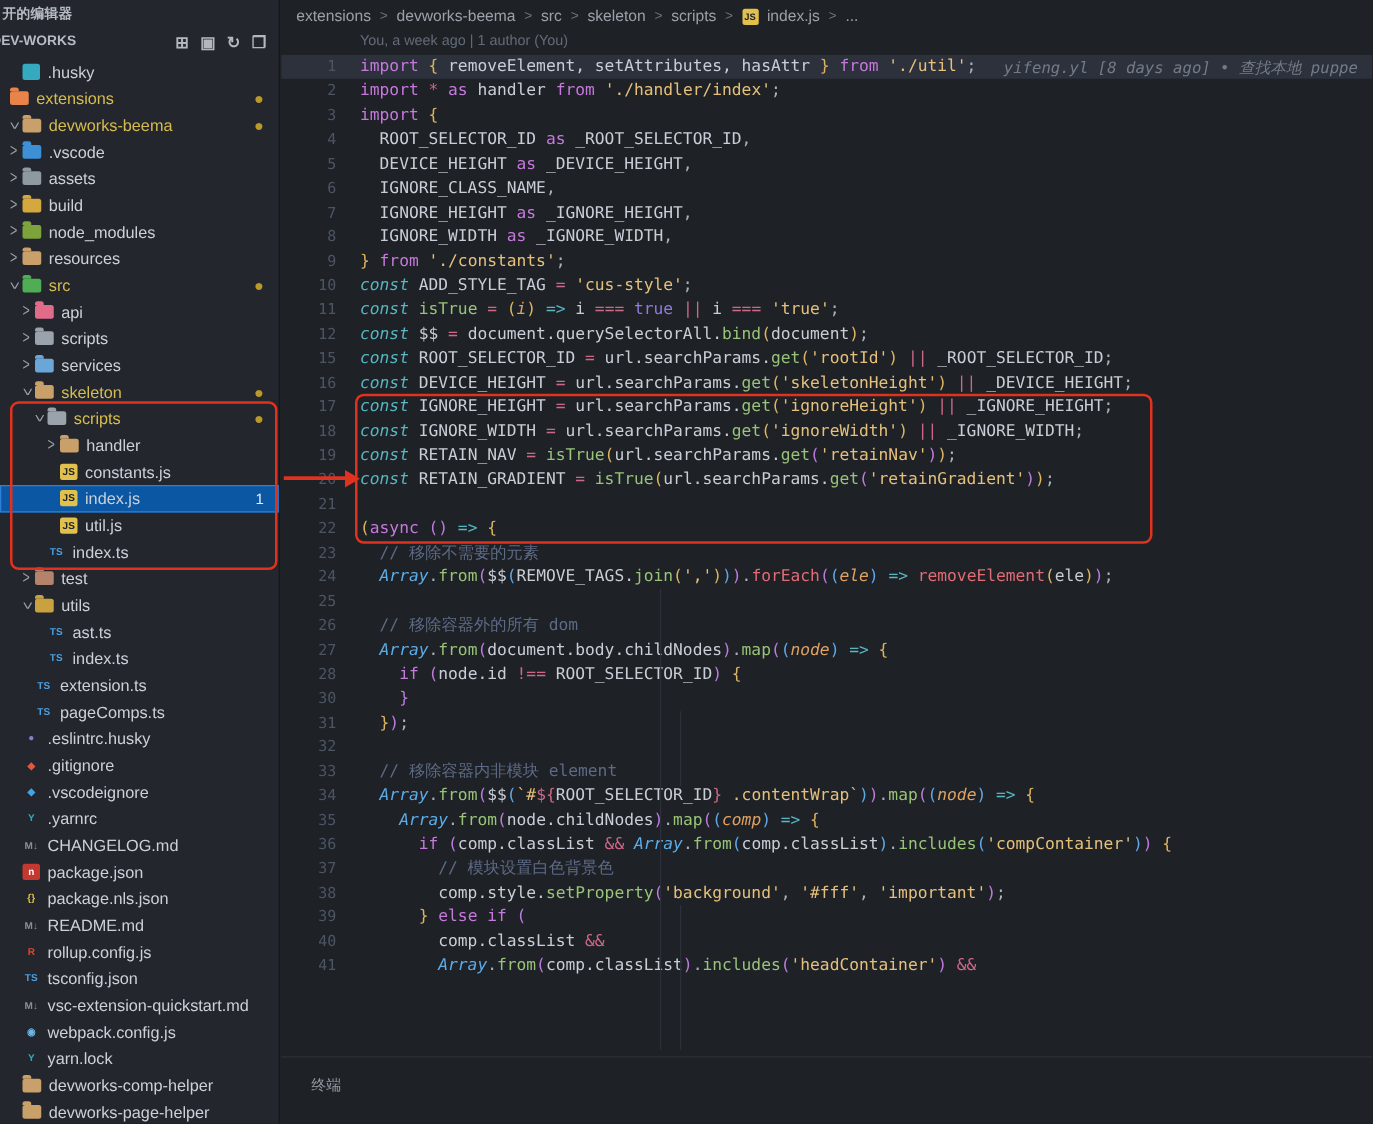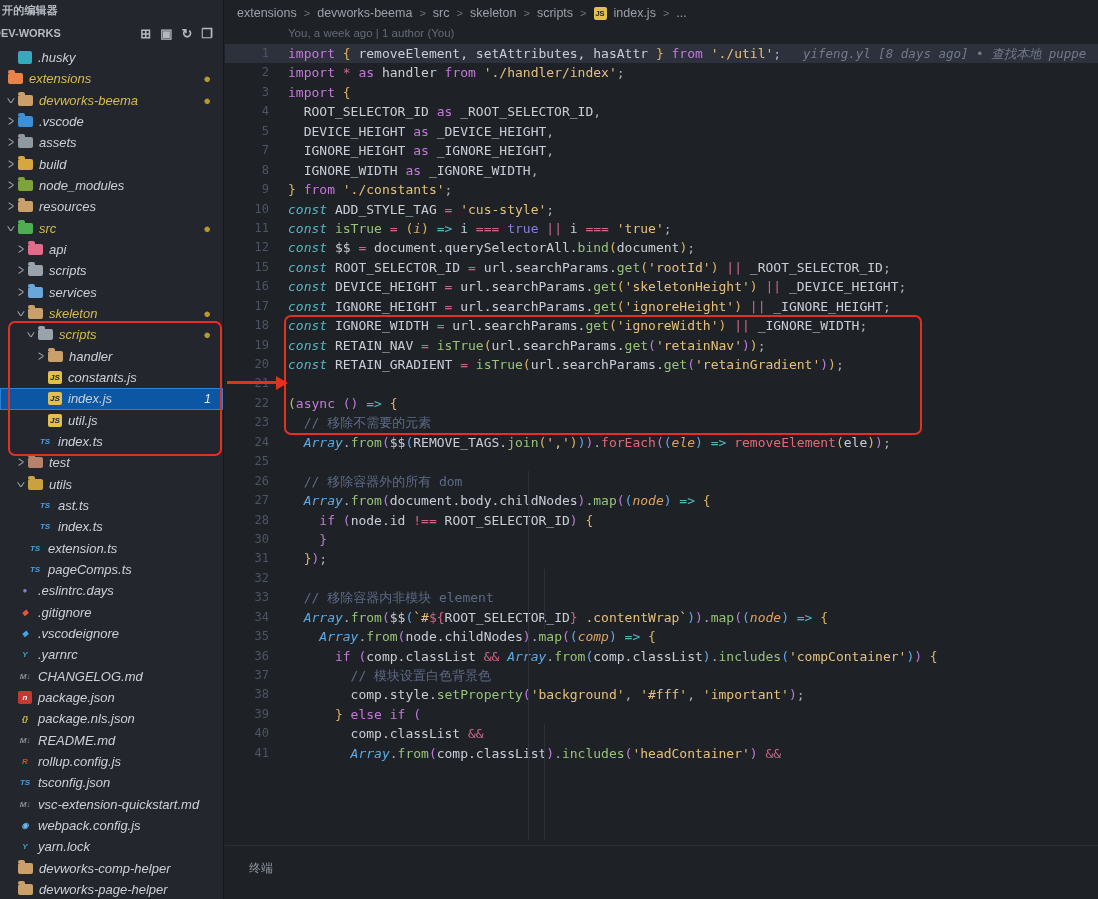--- a/index.html
+++ b/index.html
@@ -10,21 +10,21 @@
   
   #sidebar { position:absolute; left:0; top:0; width:224px; height:899px;
              background:#23262d; border-right:1px solid #15171b; }
   .side-head { height:20px; display:flex; align-items:center; padding-left:2px;
                color:#b7bcc4; font-size:11px; font-weight:bold; letter-spacing:.2px; }
   .side-title-row { height:26px; display:flex; align-items:center;
                     color:#b7bcc4; font-size:11px; font-weight:bold; }
   .side-title-row .ttl { margin-left:-7px; white-space:nowrap; }
   .head-icons { margin-left:auto; display:flex; gap:9px; padding-right:10px; color:#b4b8be; font-size:13px; }
   .head-icons span { cursor:pointer; line-height:1; }
-  #file-tree { position:absolute; top:47px; left:0; right:0;font-style:italic; }
+  #file-tree { position:absolute; top:47px; left:0; right:0; }
   .trow { height:21.33px; display:flex; align-items:center; color:#ccd1d8; font-size:13px;
           white-space:nowrap; position:relative; }
   .trow.sel { background:#0b57a4; outline:1px solid #2f81d8; outline-offset:-1px; }
   .trow.yellow { color:#d6bc4e; }
   .chev { width:10px; display:inline-block; color:#9aa0a8; font-size:10px; text-align:center;
           transform:scaleY(1.4); flex:none; }
   .chev.down { transform:rotate(90deg) scaleY(1.4); }
   .f-icon { width:15px; height:11px; border-radius:2px; position:relative; flex:none; margin-right:6px; }
   .f-icon::before { content:""; position:absolute; left:0; top:-3px; width:7px; height:3px;
                     border-radius:2px 2px 0 0; background:inherit; }
@@ -225,21 +225,21 @@
           <span>extension.ts</span>
         </div>
         <div class="trow">
           <span class="chev" style="margin-left: 28px; width: 0px;"></span>
           <span class="chip" style="color: rgb(74, 159, 224);">TS</span>
           <span>pageComps.ts</span>
         </div>
         <div class="trow">
           <span class="chev" style="margin-left: 18px; width: 0px;"></span>
           <span class="chip" style="color: rgb(138, 124, 200);">●</span>
-          <span>.eslintrc.days</span>
+          <span>.eslintrc.husky</span>
         </div>
         <div class="trow">
           <span class="chev" style="margin-left: 18px; width: 0px;"></span>
           <span class="chip" style="color: rgb(232, 85, 58);">◆</span>
           <span>.gitignore</span>
         </div>
         <div class="trow">
           <span class="chev" style="margin-left: 18px; width: 0px;"></span>
           <span class="chip" style="color: rgb(62, 166, 232);">◆</span>
           <span>.vscodeignore</span>
@@ -324,20 +324,21 @@
         <span class="sep">&gt;</span>
         <span>...</span>
       </nav>
     <div id="codelens">You, a week ago | 1 author (You)</div>
     <div id="code">
         <div class="line hl"><span class="lnum">1</span><span class="ltxt"><span class="t-kw">import</span><span class="t-pn"> </span><span class="t-br1">{</span><span class="t-v"> removeElement, setAttributes, hasAttr </span><span class="t-br1">}</span><span class="t-kw"> from</span><span class="t-str"> './util'</span><span class="t-pn">;</span></span></div>
         <div class="line"><span class="lnum">2</span><span class="ltxt"><span class="t-kw">import</span><span class="t-op"> *</span><span class="t-kw"> as</span><span class="t-v"> handler</span><span class="t-kw"> from</span><span class="t-str"> './handler/index'</span><span class="t-pn">;</span></span></div>
         <div class="line"><span class="lnum">3</span><span class="ltxt"><span class="t-kw">import</span><span class="t-pn"> </span><span class="t-br1">{</span></span></div>
         <div class="line"><span class="lnum">4</span><span class="ltxt"><span class="t-v">  ROOT_SELECTOR_ID</span><span class="t-kw"> as</span><span class="t-v"> _ROOT_SELECTOR_ID</span><span class="t-pn">,</span></span></div>
         <div class="line"><span class="lnum">5</span><span class="ltxt"><span class="t-v">  DEVICE_HEIGHT</span><span class="t-kw"> as</span><span class="t-v"> _DEVICE_HEIGHT</span><span class="t-pn">,</span></span></div>
+        <div class="line"><span class="lnum">6</span><span class="ltxt"><span class="t-v">  IGNORE_CLASS_NAME</span><span class="t-pn">,</span></span></div>
         <div class="line"><span class="lnum">7</span><span class="ltxt"><span class="t-v">  IGNORE_HEIGHT</span><span class="t-kw"> as</span><span class="t-v"> _IGNORE_HEIGHT</span><span class="t-pn">,</span></span></div>
         <div class="line"><span class="lnum">8</span><span class="ltxt"><span class="t-v">  IGNORE_WIDTH</span><span class="t-kw"> as</span><span class="t-v"> _IGNORE_WIDTH</span><span class="t-pn">,</span></span></div>
         <div class="line"><span class="lnum">9</span><span class="ltxt"><span class="t-br1">}</span><span class="t-kw"> from</span><span class="t-str"> './constants'</span><span class="t-pn">;</span></span></div>
         <div class="line"><span class="lnum">10</span><span class="ltxt"><span class="t-st">const</span><span class="t-v"> ADD_STYLE_TAG</span><span class="t-op"> =</span><span class="t-str"> 'cus-style'</span><span class="t-pn">;</span></span></div>
         <div class="line"><span class="lnum">11</span><span class="ltxt"><span class="t-st">const</span><span class="t-fn"> isTrue</span><span class="t-op"> =</span><span class="t-br1"> (</span><span class="t-par">i</span><span class="t-br1">)</span><span class="t-ar"> =&gt;</span><span class="t-v"> i</span><span class="t-op"> ===</span><span class="t-bool"> true</span><span class="t-op"> ||</span><span class="t-v"> i</span><span class="t-op"> ===</span><span class="t-str"> 'true'</span><span class="t-pn">;</span></span></div>
         <div class="line"><span class="lnum">12</span><span class="ltxt"><span class="t-st">const</span><span class="t-v"> $$</span><span class="t-op"> =</span><span class="t-v"> document.querySelectorAll.</span><span class="t-fn">bind</span><span class="t-br1">(</span><span class="t-v">document</span><span class="t-br1">)</span><span class="t-pn">;</span></span></div>
         <div class="line"><span class="lnum">15</span><span class="ltxt"><span class="t-st">const</span><span class="t-v"> ROOT_SELECTOR_ID</span><span class="t-op"> =</span><span class="t-v"> url.searchParams.</span><span class="t-fn">get</span><span class="t-br1">(</span><span class="t-str">'rootId'</span><span class="t-br1">)</span><span class="t-op"> ||</span><span class="t-v"> _ROOT_SELECTOR_ID</span><span class="t-pn">;</span></span></div>
         <div class="line"><span class="lnum">16</span><span class="ltxt"><span class="t-st">const</span><span class="t-v"> DEVICE_HEIGHT</span><span class="t-op"> =</span><span class="t-v"> url.searchParams.</span><span class="t-fn">get</span><span class="t-br1">(</span><span class="t-str">'skeletonHeight'</span><span class="t-br1">)</span><span class="t-op"> ||</span><span class="t-v"> _DEVICE_HEIGHT</span><span class="t-pn">;</span></span></div>
         <div class="line"><span class="lnum">17</span><span class="ltxt"><span class="t-st">const</span><span class="t-v"> IGNORE_HEIGHT</span><span class="t-op"> =</span><span class="t-v"> url.searchParams.</span><span class="t-fn">get</span><span class="t-br1">(</span><span class="t-str">'ignoreHeight'</span><span class="t-br1">)</span><span class="t-op"> ||</span><span class="t-v"> _IGNORE_HEIGHT</span><span class="t-pn">;</span></span></div>
         <div class="line"><span class="lnum">18</span><span class="ltxt"><span class="t-st">const</span><span class="t-v"> IGNORE_WIDTH</span><span class="t-op"> =</span><span class="t-v"> url.searchParams.</span><span class="t-fn">get</span><span class="t-br1">(</span><span class="t-str">'ignoreWidth'</span><span class="t-br1">)</span><span class="t-op"> ||</span><span class="t-v"> _IGNORE_WIDTH</span><span class="t-pn">;</span></span></div>

